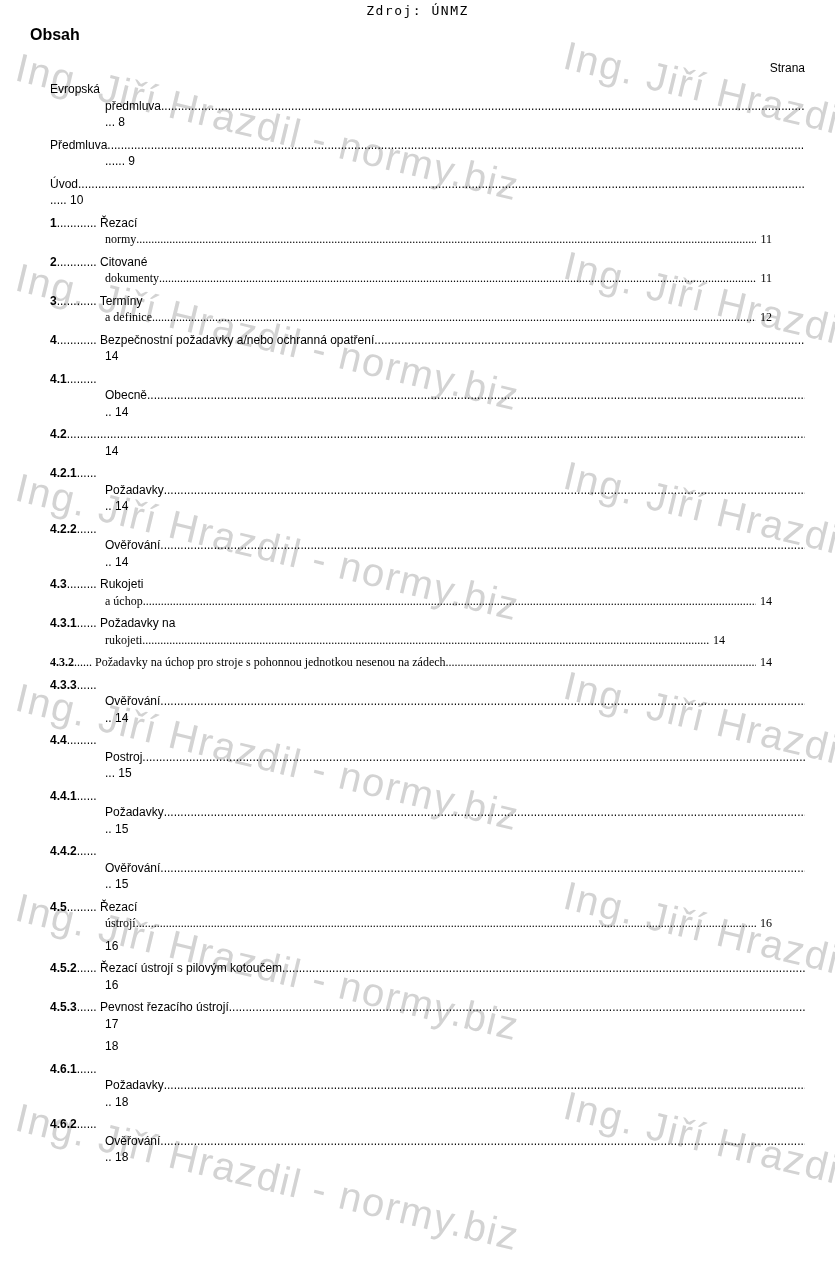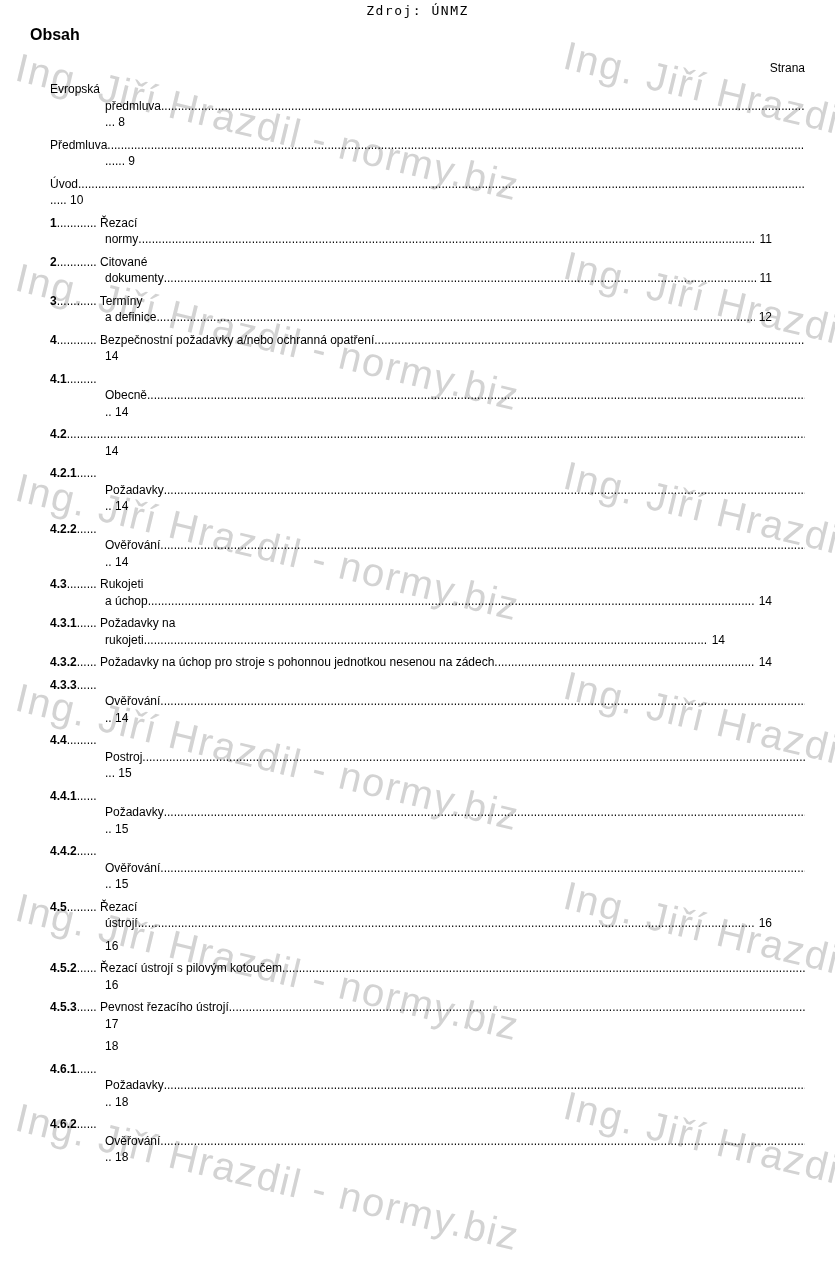--- a/index.html
+++ b/index.html
@@ -43,21 +43,21 @@
   }
   .entry { margin-bottom:6px;margin-left:20px; }
   .tl { display:flex; }
   .tl span { white-space:pre; }
   .tl.ind { padding-left:55px; }
   .tl .b { font-weight:bold; }
   .leader { flex:1 1 auto; min-width:0; overflow:hidden; }
   .leader::after {
     content:"........................................................................................................................................................................................................................................................................................................................................................................................................................";
   }
-  .tl.haspage { margin-right:33px; }
+  .tl.haspage { margin-right:33px;font-family:Liberation Serif, serif; }
   .tl.endshort { margin-right:80px; }
   .page-num { margin-left:4px; flex:0 0 auto; }
 </style>
 </head>
 <body>
 
 <div class="page">
 
   <div class="wm-layer" id="wm-layer">
       <span class="wm" style="left: 22px; top: 45px; color: rgb(211, 211, 211);">Ing. Jiří Hrazdil - normy.biz</span>

